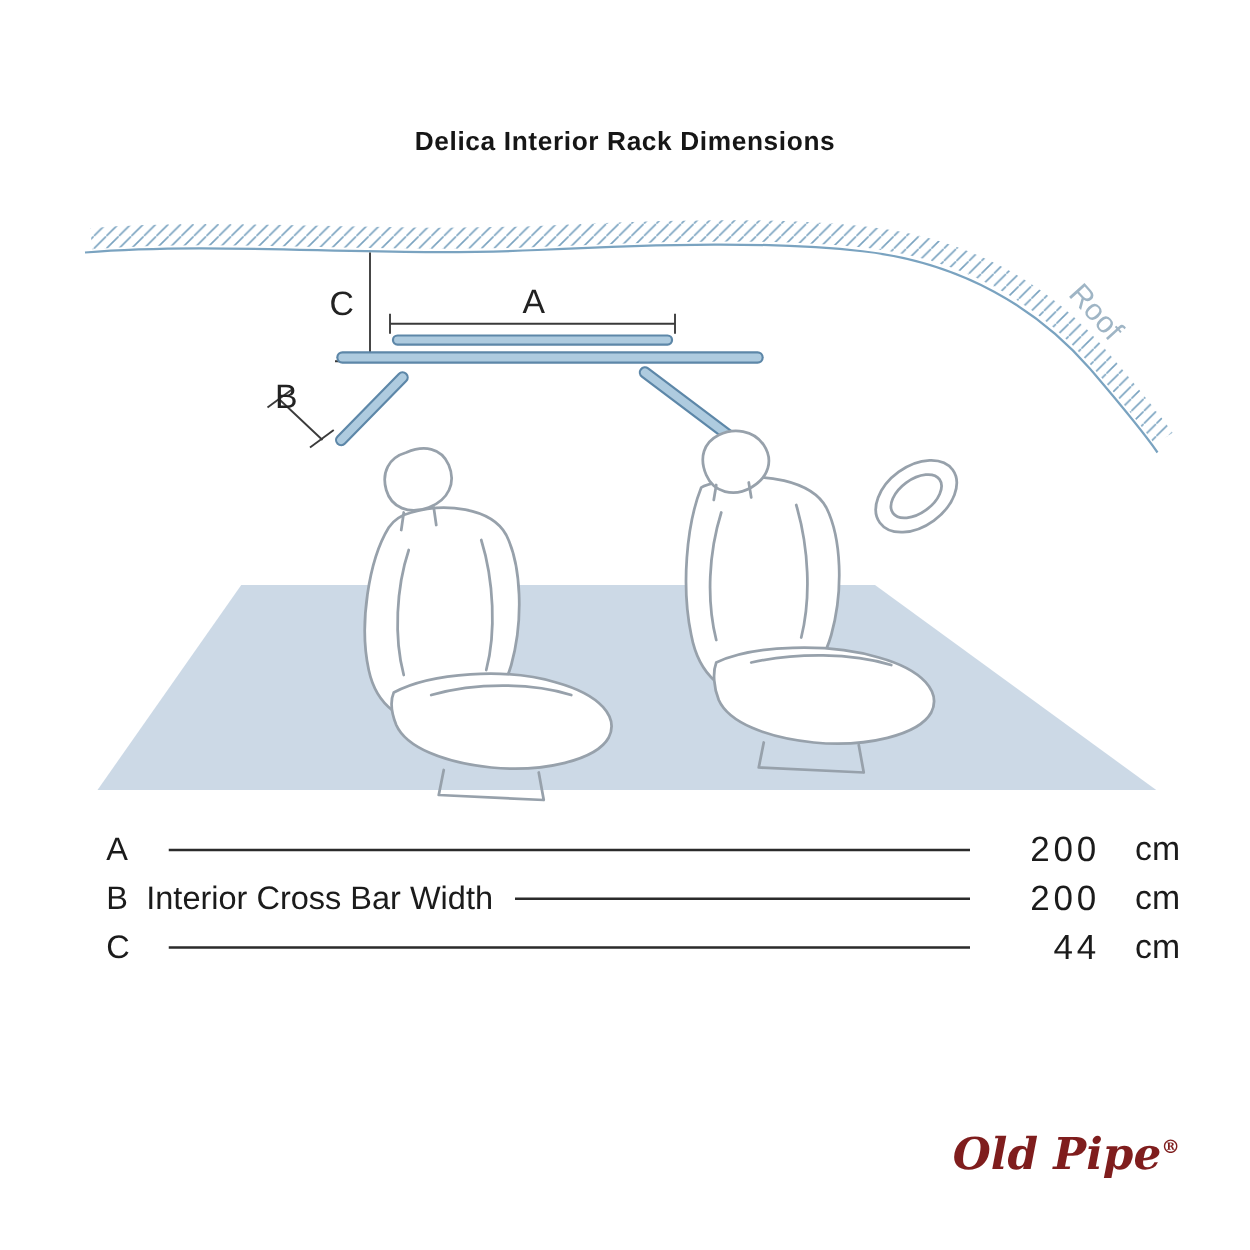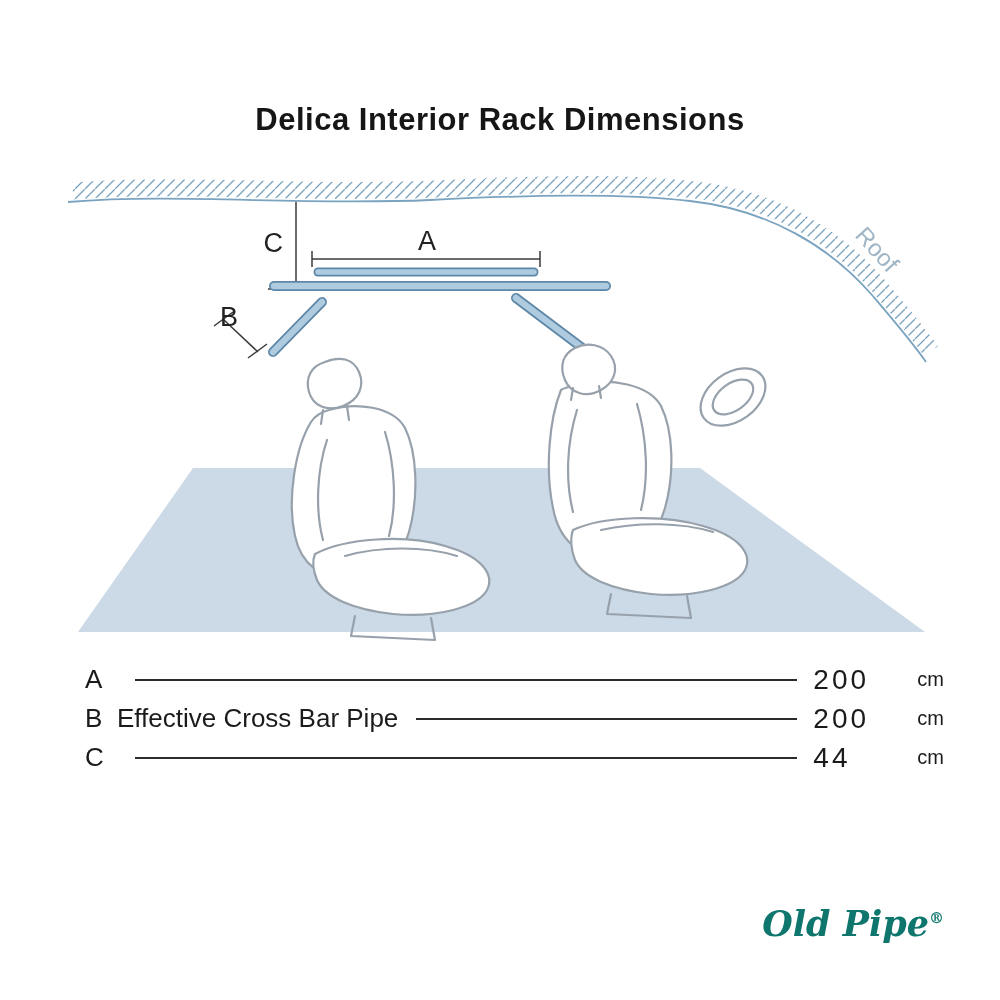--- a/index.html
+++ b/index.html
@@ -12,21 +12,21 @@
     background: #ffffff;
     overflow: hidden;
     margin: 0 auto;
   }
   .title {
     position: absolute;
     top: 102px;
     left: 0;
     width: 100%;
     text-align: center;
-    font-size: 31px;
+    font-size: 21px;
     font-weight: 600;
     letter-spacing: 0.5px;
     color: #161616;
   }
   .diagram-svg {
     position: absolute;
     inset: 0;
     width: 1000px;
     height: 1000px;
   }
@@ -53,37 +53,38 @@
   .legend-rule {
     flex: 1 1 auto;
     height: 2px;
     background: #2b2b2b;
     margin: 0 16px 0 18px;
     min-width: 40px;
   }
   .legend-value {
     flex: 0 0 88px;
     width: 88px;
+    text-align: right;
     font-size: 28px;
     letter-spacing: 3px;
   }
   .legend-unit {
     flex: 0 0 auto;
-    margin-left: 16px;
-    font-size: 20px;
+    margin-left: 28px;
+    font-size: 27px;
   }
   .brand {
     position: absolute;
     right: 56px;
     top: 903px;
     font-family: "DejaVu Serif", serif;
     font-style: italic;
     font-weight: bold;
     font-size: 35px;
-    color: #0f766e;
+    color: #7f1d1d;
     white-space: nowrap;
   }
   .brand sup {
     font-size: 15px;
     font-style: normal;
     vertical-align: super;
   }
 </style>
 </head>
 <body>
@@ -167,21 +168,21 @@
 
   <div class="legend">
     <div class="legend-row">
       <span class="legend-key">A</span>
       <span class="legend-rule"></span>
       <span class="legend-value">200</span>
       <span class="legend-unit">cm</span>
     </div>
     <div class="legend-row">
       <span class="legend-key">B</span>
-      <span class="legend-label">Effective Cross Bar Pipe</span>
+      <span class="legend-label">Interior Cross Bar Width</span>
       <span class="legend-rule"></span>
       <span class="legend-value">200</span>
       <span class="legend-unit">cm</span>
     </div>
     <div class="legend-row">
       <span class="legend-key">C</span>
       <span class="legend-rule"></span>
       <span class="legend-value">44</span>
       <span class="legend-unit">cm</span>
     </div>

